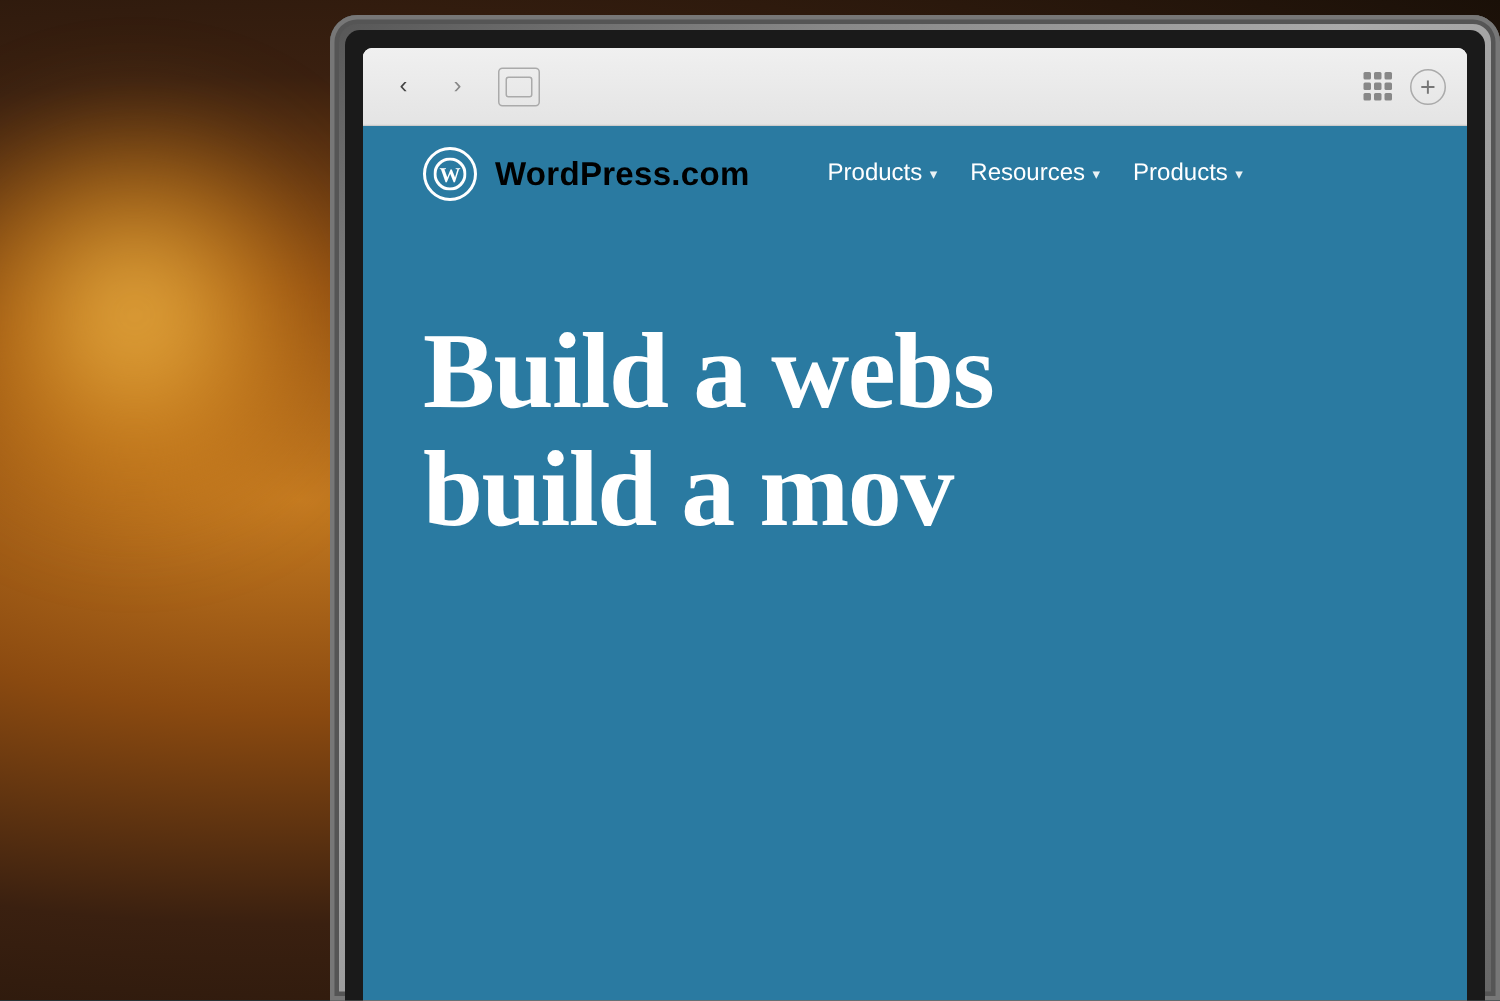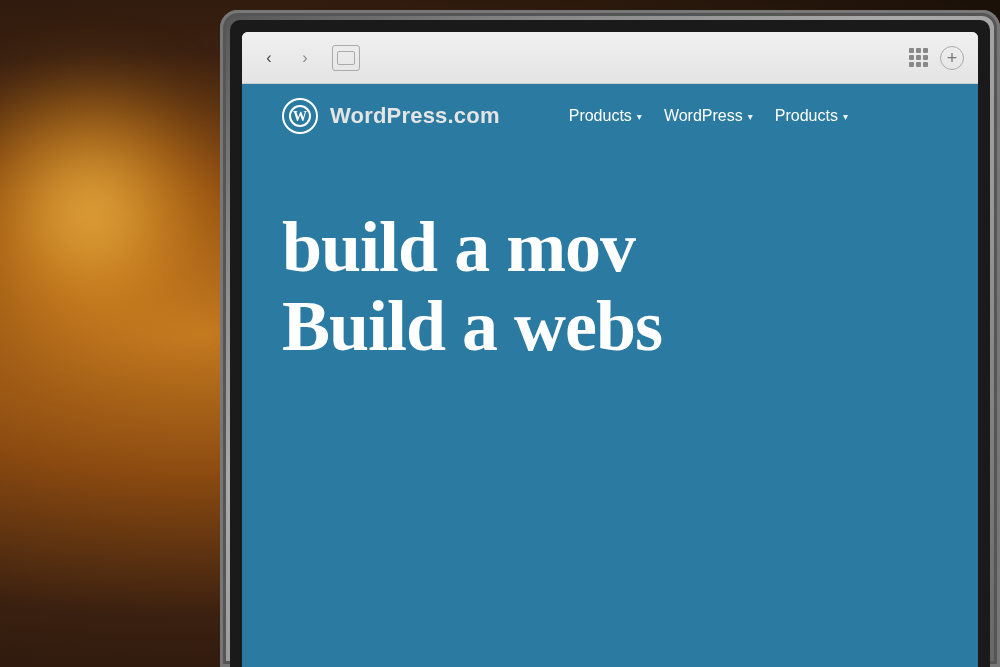--- a/index.html
+++ b/index.html
@@ -182,31 +182,31 @@
       border-radius: 50%;
       display: flex;
       align-items: center;
       justify-content: center;
       color: #fff;
       font-size: 20px;
       font-weight: 900;
     }
 
     .wp-logo-text {
-      color: #e5e5e5;
+      color: #000000;
       font-size: 22px;
       font-weight: 600;
       letter-spacing: 0.2px;
     }
 
     .wp-nav-links {
       display: flex;
       align-items: center;
       gap: 6px;
-      margin-left: 21px;
+      margin-left: 4px;
     }
 
     .wp-nav-item {
       color: #fff;
       font-size: 16px;
       font-weight: 500;
       padding: 6px 8px;
       cursor: pointer;
       display: flex;
       align-items: center;
@@ -283,34 +283,34 @@
             </div>
             <span class="wp-logo-text">WordPress.com</span>
           </div>
 
           <div class="wp-nav-links">
             <div class="wp-nav-item">
               <span>Products</span>
               <span class="nav-arrow">▾</span>
             </div>
             <div class="wp-nav-item">
-              <span>WordPress</span>
+              <span>Resources</span>
               <span class="nav-arrow">▾</span>
             </div>
             <div class="wp-nav-item">
               <span>Products</span>
               <span class="nav-arrow">▾</span>
             </div>
           </div>
         </div>
 
         <div class="wp-hero">
           <div class="hero-title">
+            <div>Build a webs</div>
             <div>build a mov</div>
-            <div>Build a webs</div>
           </div>
         </div>
 
       </div>
 
     </div>
 
   </div>
 
 </div>

